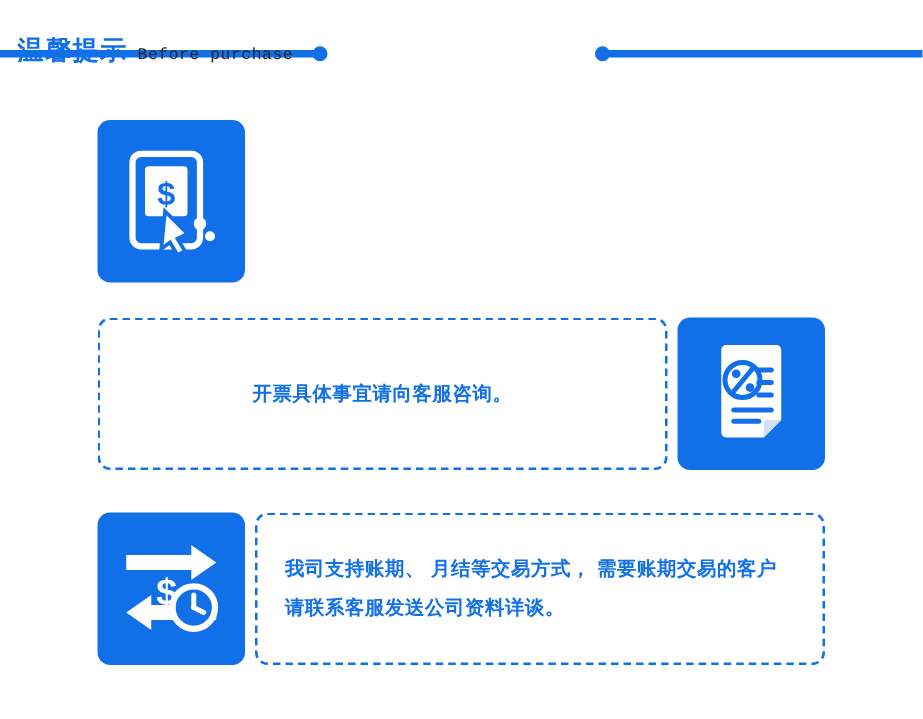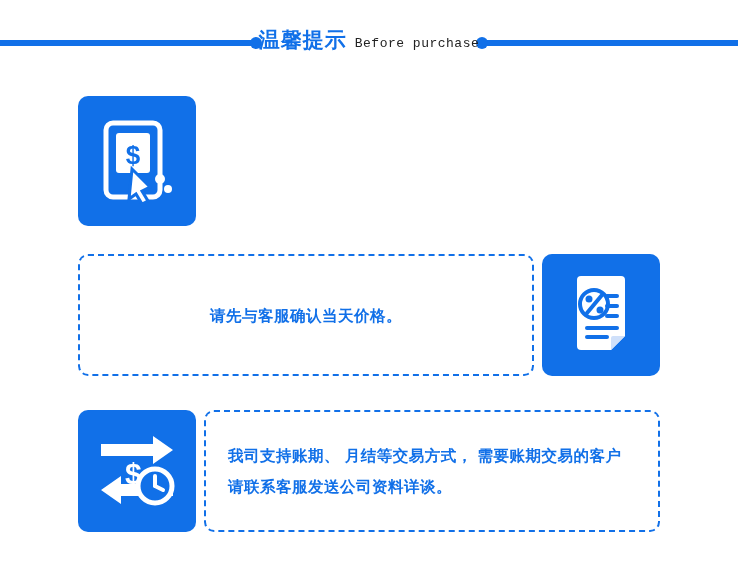--- a/index.html
+++ b/index.html
@@ -43,23 +43,23 @@
     height: 12px;
     border-radius: 50%;
     background: #1170e8;
   }
   .header-dot.left  { left: 250px; }
   .header-dot.right { right: 250px; }
 
   .header-text {
     position: absolute;
     top: 26px;
-    left: 0;
+    left: 14px;
     right: 0;
-    text-align: center;
+    text-align: left;
     white-space: nowrap;
   }
   .header-title {
     color: #1170e8;
     font-size: 21px;
     font-weight: bold;
     letter-spacing: 1px;
   }
   .header-sub {
     color: #222222;
@@ -140,21 +140,21 @@
         <text x="35" y="47" font-family="Liberation Sans, sans-serif" font-size="26" font-weight="bold" fill="#1170e8" text-anchor="middle">$</text>
         <path d="M34 52 L52 70 L44 74 L50 84 L44 87 L38 77 L31 82 Z" fill="#ffffff" stroke="#1170e8" stroke-width="3"></path>
         <circle cx="62" cy="62" r="5" fill="#ffffff"></circle>
         <circle cx="70" cy="72" r="4" fill="#ffffff"></circle>
       </svg>
     </div>
   </div>
 
   <div class="row row-2">
     <div class="text-box">
-      <p>请先与客服确认当天价格。</p>
+      <p>开票具体事宜请向客服咨询。</p>
     </div>
     <div class="icon-box">
       <svg width="80" height="86" viewBox="0 0 80 86" aria-hidden="true">
         <path d="M20 4 H60 a4 4 0 0 1 4 4 V64 L50 78 H20 a4 4 0 0 1 -4 -4 V8 a4 4 0 0 1 4 -4 Z" fill="#ffffff"></path>
         <path d="M64 64 L50 78 V66 a2 2 0 0 1 2 -2 Z" fill="#cfe0fa"></path>
         <circle cx="33" cy="32" r="14" fill="none" stroke="#1170e8" stroke-width="4"></circle>
         <line x1="26" y1="41" x2="41" y2="23" stroke="#1170e8" stroke-width="4" stroke-linecap="round"></line>
         <circle cx="28" cy="27" r="3.5" fill="#1170e8"></circle>
         <circle cx="39" cy="38" r="3.5" fill="#1170e8"></circle>
         <rect x="44" y="22" width="14" height="4" rx="2" fill="#1170e8"></rect>

